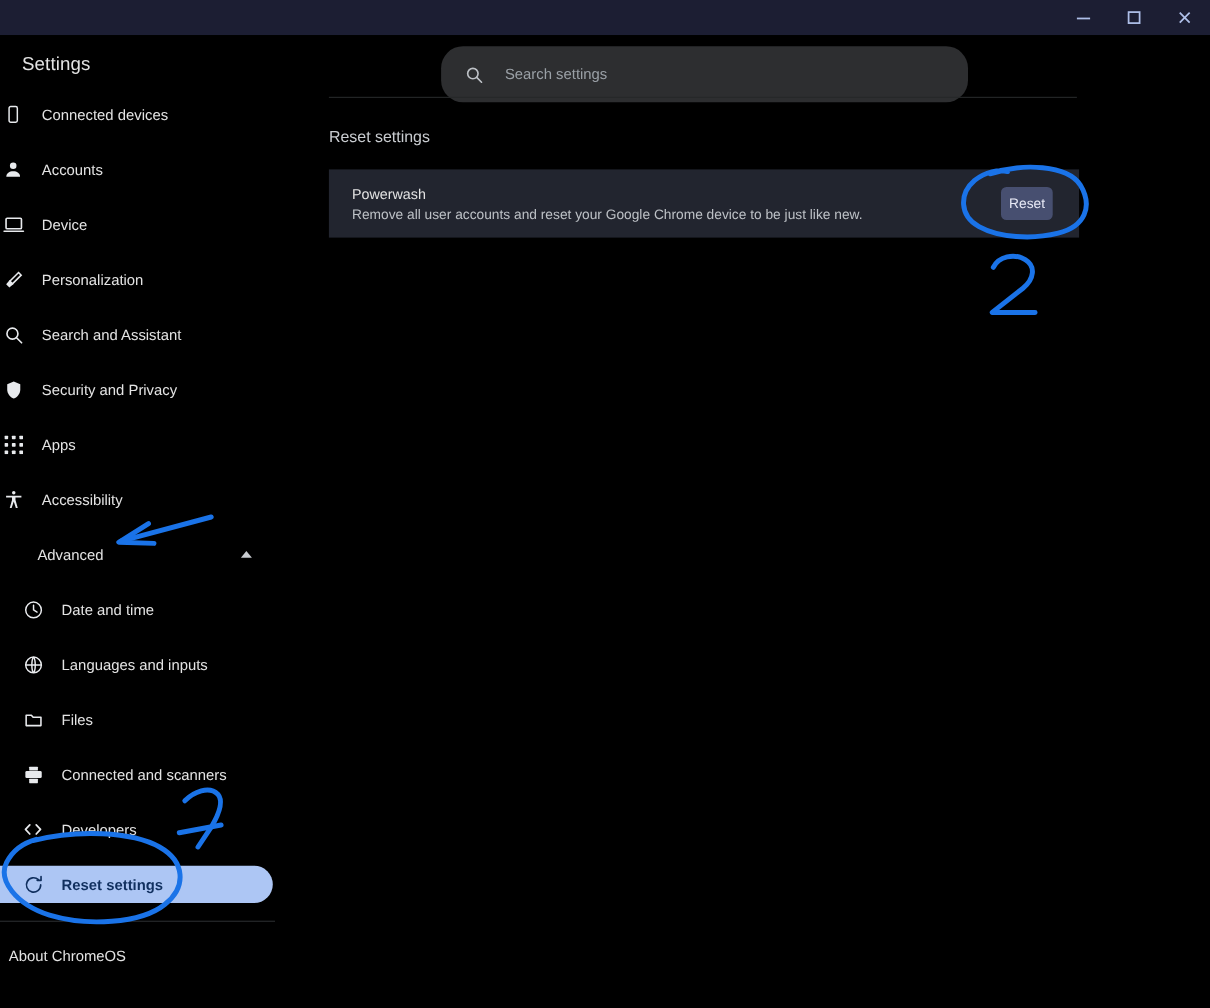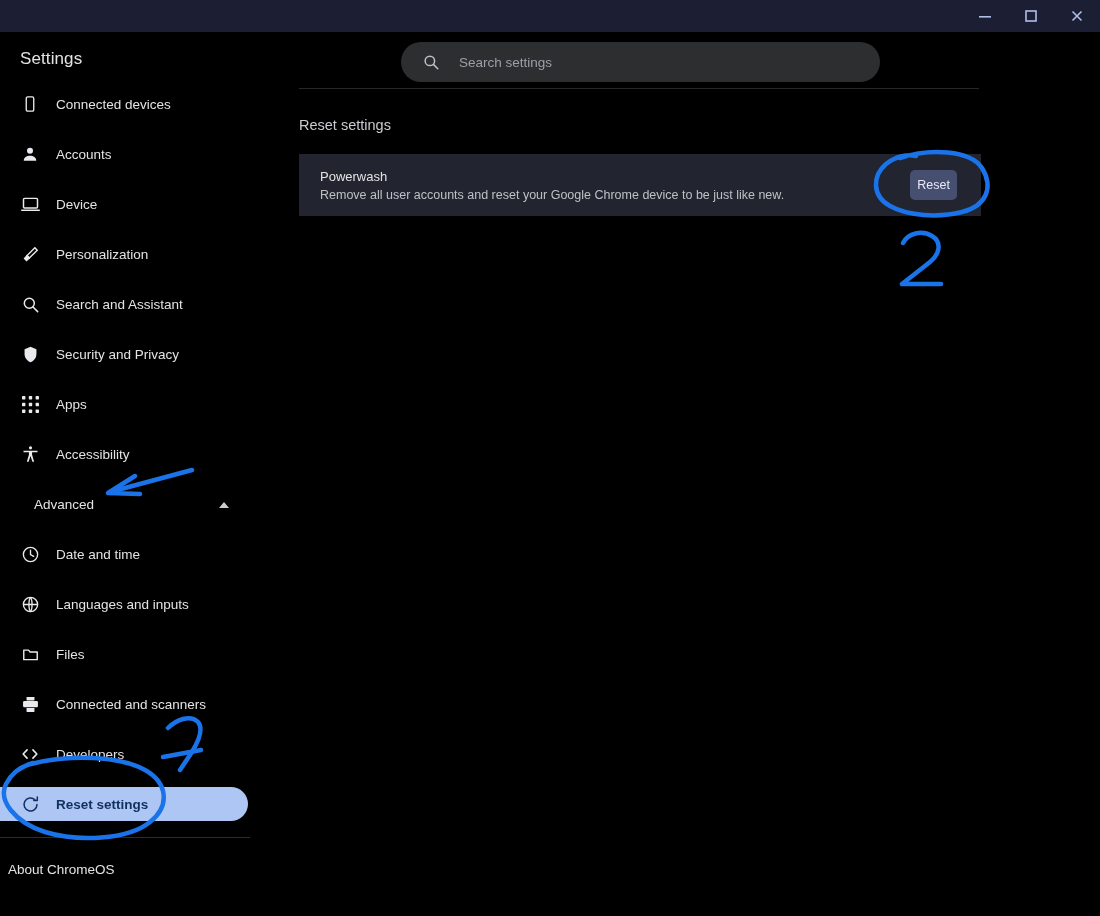--- a/index.html
+++ b/index.html
@@ -38,21 +38,21 @@
   .settings-title {
     position: absolute; left: 20px; top: 17px;
     font-size: 17px; color: #e3e3e3; letter-spacing: .1px;
   }
   .nav { position: absolute; left: 0; top: 55px; width: 270px; }
   .nav-item {
     position: relative;
     height: 34px;
     display: flex; align-items: center;
     margin-bottom: 16px;
-    padding-left: 18px;
+    padding-left: 0;
     border-radius: 0 17px 17px 0;
   }
   .nav-item .ico {
     width: 24px; height: 24px;
     display: flex; align-items: center; justify-content: center;
     color: #e8eaed; flex: 0 0 24px;
   }
   .nav-item .ico svg { display: block; }
   .nav-label {
     margin-left: 14px;
@@ -71,41 +71,41 @@
     height: 34px; display: flex; align-items: center;
     margin-bottom: 16px; padding-left: 34px;
     width: 248px;
   }
   .adv-label { font-size: 13.5px; color: #e3e3e3; }
   .adv-chevron {
     position: absolute; right: 18px; top: 50%;
     transform: translateY(-50%);
     color: #c9ccd0;
   }
-  .sub-item { }
+  .sub-item { padding-left: 18px; }
 
   .nav-divider {
     width: 250px; height: 1px; background: #2a2c2e;
     margin: 6px 0 0 0;
   }
   .about-row {
     height: 34px; display: flex; align-items: center;
     padding-left: 8px; margin-top: 14px;
   }
   .about-row .nav-label { margin-left: 0; }
 
   
   .main {
     position: absolute; left: 270px; top: 32px;
     width: 830px; height: 884px;
     background: #000000;
   }
   .searchbar {
     position: absolute; left: 131px; top: 10px;
-    width: 479px; height: 40px;
+    width: 479px; height: 51px;
     background: #2d2e30;
     border-radius: 20px;
     display: flex; align-items: center;
   }
   .search-icon {
     margin-left: 20px; width: 20px; height: 20px;
     color: #bdc1c6;
     display: flex; align-items: center; justify-content: center;
   }
   .search-input {

